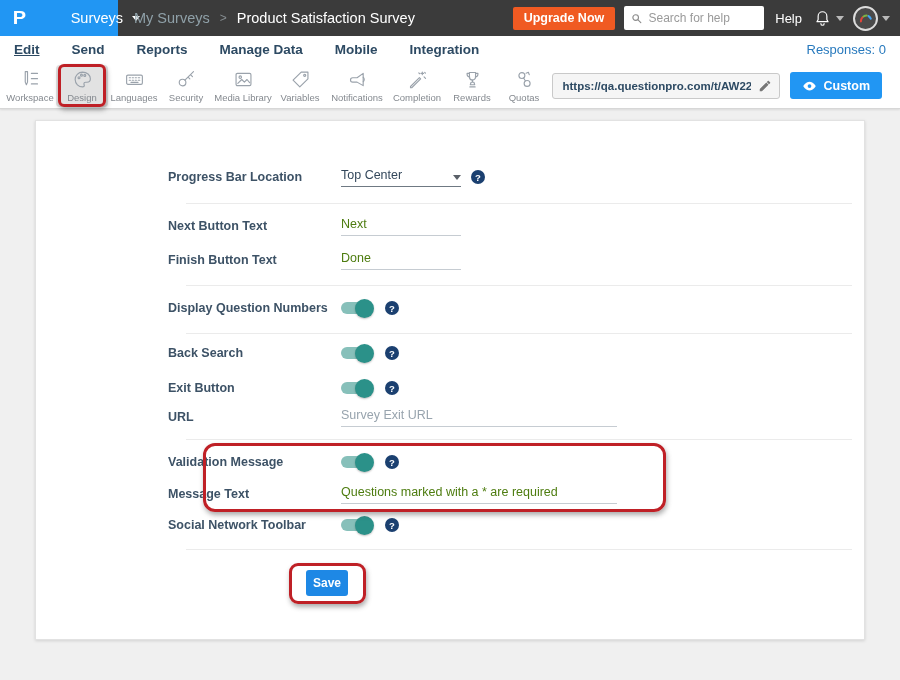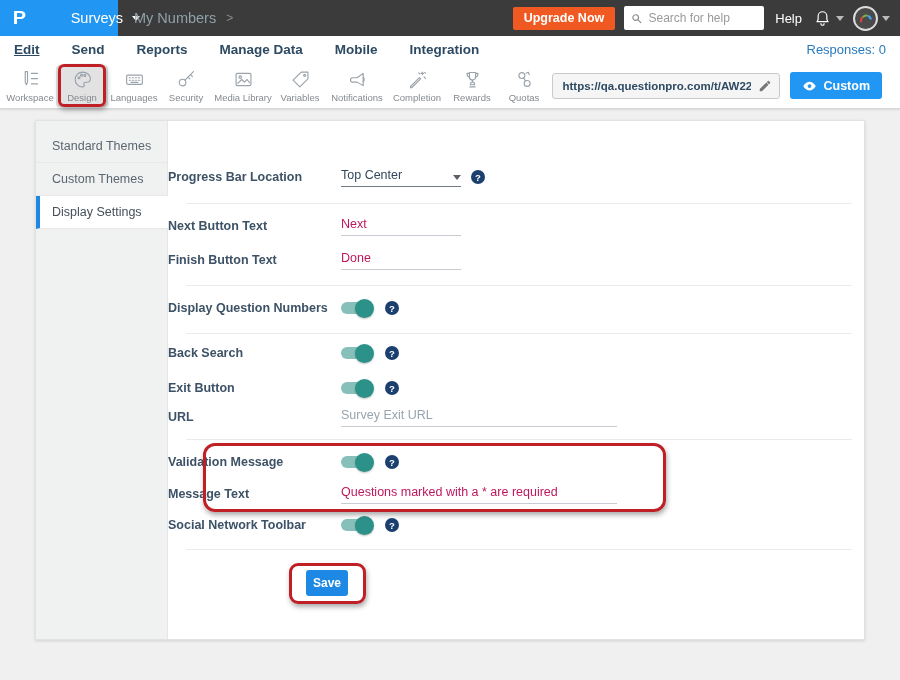--- a/index.html
+++ b/index.html
@@ -78,21 +78,21 @@
   .main { position:absolute; left:132px; top:0; right:0; bottom:0; }
   .row { position:absolute; left:0; right:20px; display:flex; align-items:center; }
   .lbl { width:163px; text-align:left; font-size:12.5px; font-weight:700; color:#3d5266; flex-shrink:0; }
   .ctl { margin-left:10px; display:flex; align-items:center; gap:10px; }
   .sep { position:absolute; left:18px; right:12px; height:1px; background:#ebebeb; }
 
   .select { width:120px; border-bottom:1px solid #6f7983; display:flex; align-items:flex-end;
     justify-content:space-between; padding-bottom:4px; font-size:12.5px; color:#33475b; cursor:pointer; }
   .select .caret { border-top-color:#5a6068; margin-bottom:2px; }
   .tinput { width:120px; border:0; border-bottom:1px solid #c6ccd2; background:transparent; outline:none;
-    font-size:12.5px; color:#be185d; padding:0 0 4px 0;
+    font-size:12.5px; color:#4d7c0f; padding:0 0 4px 0;
     font-family:"Liberation Sans","DejaVu Sans",sans-serif; }
   .tinput.long { width:276px; }
   .tinput::placeholder { color:#98a4ae; }
 
   .toggle { width:30px; height:12px; border-radius:6px; background:var(--toggle-track,#87c0ba);
     position:relative; cursor:pointer; flex-shrink:0; margin-right:4px; }
   .toggle::after { content:""; position:absolute; right:-3px; top:-3.5px; width:19px; height:19px;
     border-radius:50%; background:var(--toggle-teal,#2b9189); box-shadow:0 1px 2px rgba(0,0,0,0.25); }
   .help { width:14px; height:14px; border-radius:50%; background:var(--help-navy,#1b4070); color:#fff;
     font-size:9.5px; font-weight:700; display:flex; align-items:center; justify-content:center; cursor:pointer; }
@@ -106,22 +106,23 @@
 
 <div class="viewport">
 
   <div class="topbar">
     <div class="logo-area">
       <span class="logo-glyph">P</span>
       <span class="product-menu">Surveys</span>
       <span class="caret"></span>
     </div>
     <div class="breadcrumb">
-      <span class="bc-parent">My Numbers</span>
+      <span class="bc-parent">My Surveys</span>
       <span class="bc-sep">&gt;</span>
+      <span class="bc-current">Product Satisfaction Survey</span>
     </div>
     <div class="topbar-right">
       <button class="upgrade-btn">Upgrade Now</button>
       <div class="search-box">
         <svg width="13" height="13" viewBox="0 0 24 24" fill="none" stroke="#8a8a8a" stroke-width="2.4" stroke-linecap="round">
             <circle cx="10" cy="10" r="6"></circle>
             <path d="M15 15l6 6"></path>
           </svg>
         <input type="text" placeholder="Search for help" style="">
       </div>
@@ -258,25 +259,20 @@
           <circle cx="12" cy="9" r="3" fill="#2196f3"></circle>
         </svg>
       <span>Custom</span>
     </button>
 
     <div class="anno anno-design"></div>
   </div>
 
   <div class="card">
 
-    <div class="side-nav">
-      <div class="side-item">Standard Themes</div>
-      <div class="side-item">Custom Themes</div>
-      <div class="side-item active">Display Settings</div>
-    </div>
 
     <div class="main">
 
       <div class="row" style="top:41px;height:30px">
         <span class="lbl">Progress Bar Location</span>
         <span class="ctl">
           <span class="select">
             <span>Top Center</span>
             <span class="caret"></span>
           </span>

